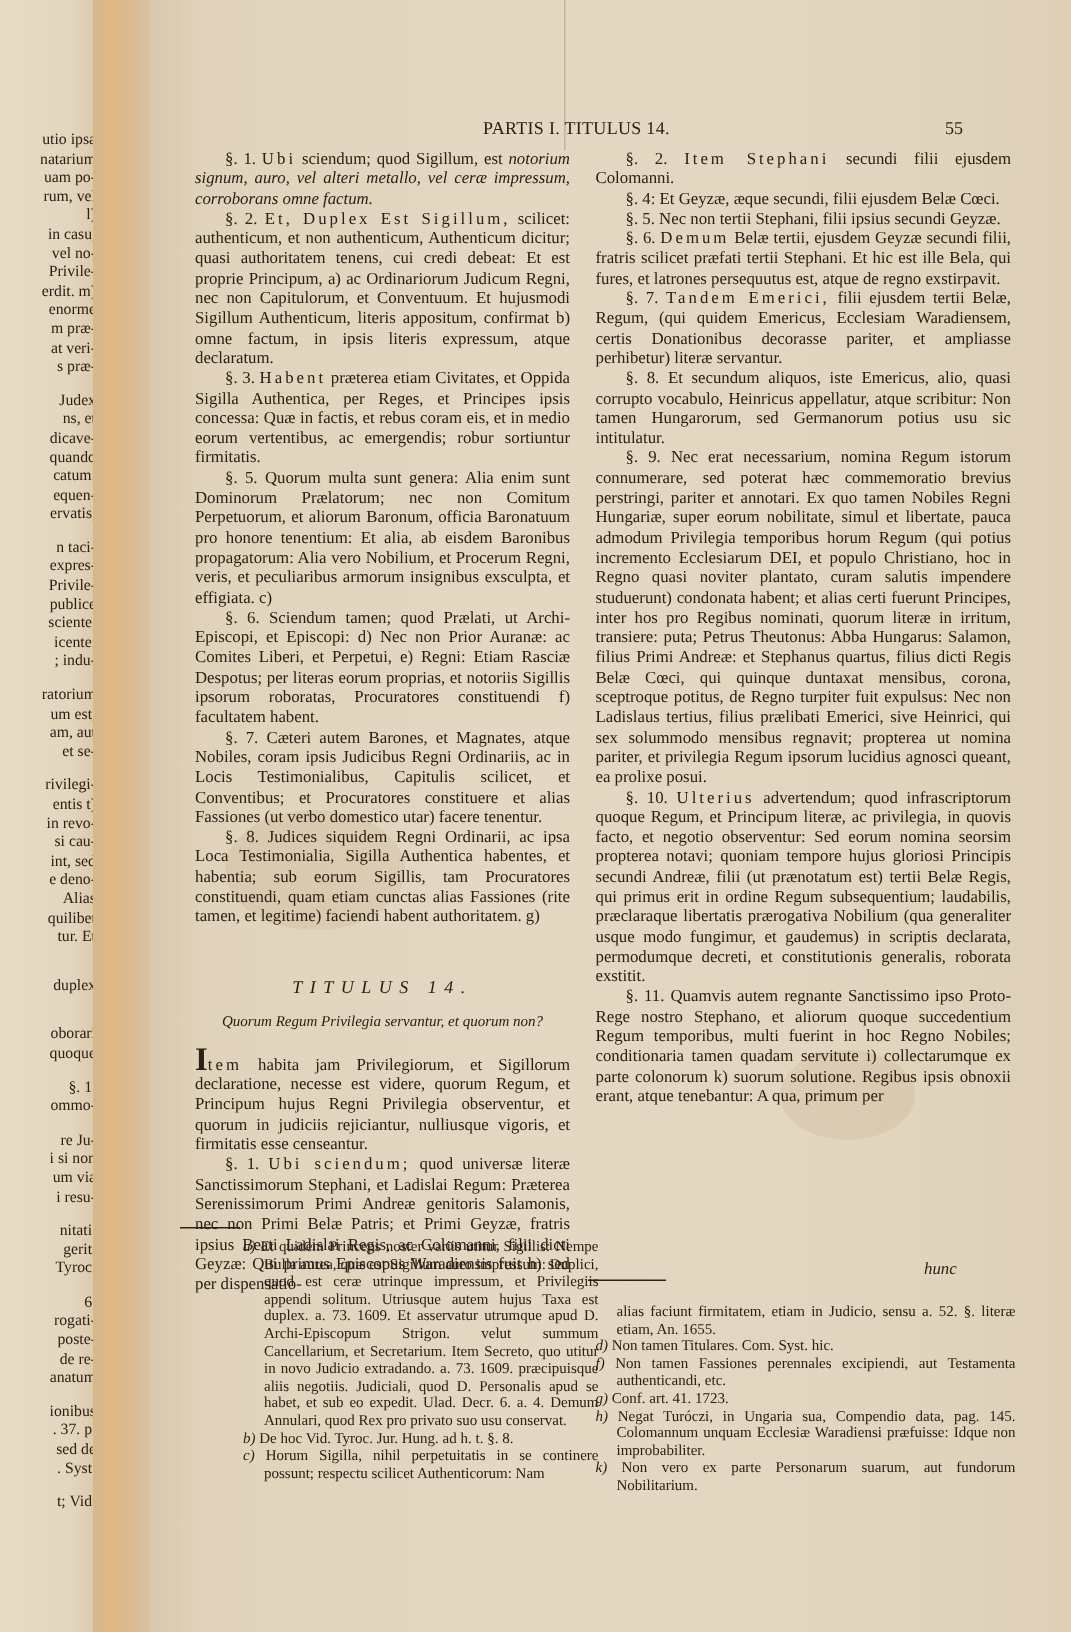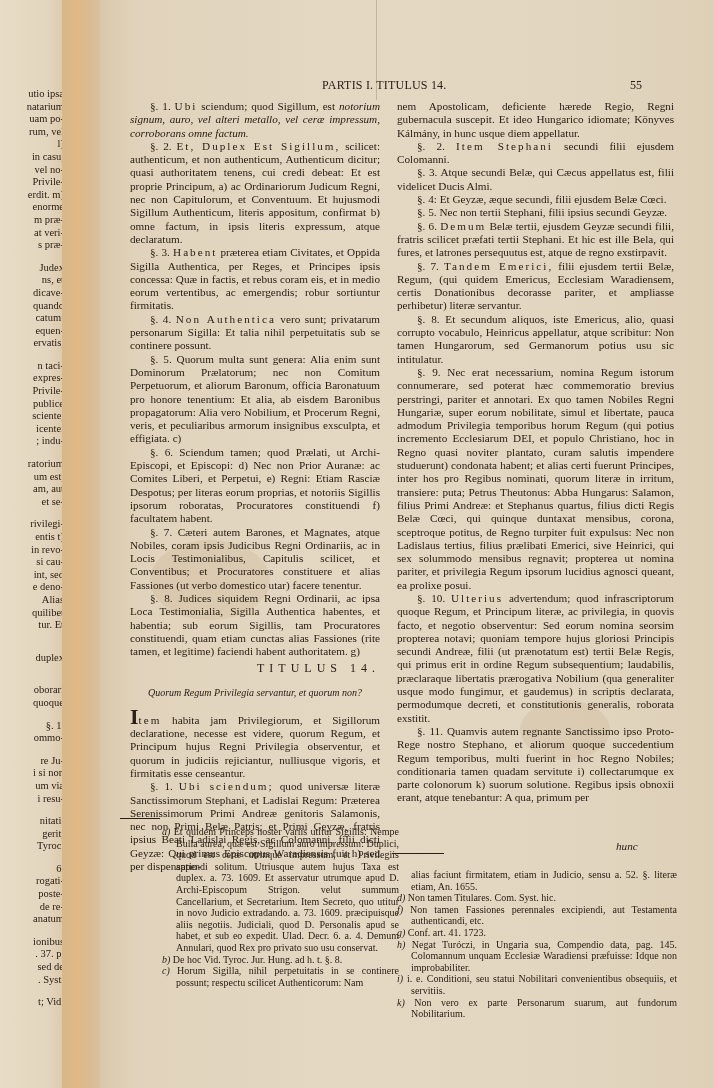--- a/index.html
+++ b/index.html
@@ -29,21 +29,21 @@
 
   .running-head { position: absolute; top: 78px; left: 322px; font-size: 12px; letter-spacing: 0.2px; }
   .page-number { position: absolute; top: 78px; left: 630px; font-size: 12px; }
 
   .col { position: absolute; font-size: 11.2px; line-height: 13.3px; text-align: justify; }
   .col-left { left: 130px; top: 100px; width: 250px; }
   .col-right { left: 397px; top: 100px; width: 277px; }
   .para { text-indent: 20px; margin: 0; }
   .sp { letter-spacing: 2px; }
   .em { font-style: italic; }
-  .titulus-heading { text-align: right; letter-spacing: 5px; font-size: 12px; margin: 4px 0 10px 0; }
+  .titulus-heading { text-align: center; letter-spacing: 5px; font-size: 12px; margin: 33px 0 10px 0; font-style: italic; }
   .titulus-sub { text-align: center; font-style: italic; font-size: 10px; margin: 0 0 10px 0; line-height: 14px; }
   .dropcap-para { margin: 0; text-indent: 0; }
   .dropcap { font-size: 22px; font-weight: bold; line-height: 14px; }
 
   .notes { position: absolute; font-size: 10px; line-height: 11.6px; text-align: justify; }
   .notes-left { left: 162px; top: 826px; width: 237px; }
   .notes-right { left: 397px; top: 869px; width: 280px; font-family: Liberation Serif, serif; }
   .note { margin: 0; padding-left: 14px; text-indent: -14px; }
   .note-cont { margin: 0; padding-left: 14px; }
   .rule-left { position: absolute; left: 120px; top: 818px; width: 40px; height: 1px; background: #2a2016; }
@@ -143,41 +143,38 @@
 <div class="stain" style="left:150px;top:540px;width:120px;height:80px;"></div>
 
 <div class="running-head">PARTIS I. TITULUS 14.</div>
 <div class="page-number">55</div>
 
 <div class="col col-left">
   <div id="left-paras">
       <p class="para"><span>§. 1. </span><span class="sp">Ubi</span><span> sciendum; quod Sigillum, est </span><span class="em">notorium signum, auro, vel alteri metallo, vel ceræ impressum, corroborans omne factum.</span></p>
       <p class="para"><span>§. 2. </span><span class="sp">Et, Duplex Est Sigillum,</span><span> scilicet: authenticum, et non authenticum, Authenticum dicitur; quasi authoritatem tenens, cui credi debeat: Et est proprie Principum, a) ac Ordinariorum Judicum Regni, nec non Capitulorum, et Conventuum. Et hujusmodi Sigillum Authenticum, literis appositum, confirmat b) omne factum, in ipsis literis expressum, atque declaratum.</span></p>
       <p class="para"><span>§. 3. </span><span class="sp">Habent</span><span> præterea etiam Civitates, et Oppida Sigilla Authentica, per Reges, et Principes ipsis concessa: Quæ in factis, et rebus coram eis, et in medio eorum vertentibus, ac emergendis; robur sortiuntur firmitatis.</span></p>
-      <p class="para"><span>§. 4. </span><span class="sp">Non Authentica</span><span> vero sunt; privatarum personarum Sigilla: Et talia nihil perpetuitatis sub se continere possunt.</span></p>
       <p class="para"><span>§. 5. </span><span>Quorum multa sunt genera: Alia enim sunt Dominorum Prælatorum; nec non Comitum Perpetuorum, et aliorum Baronum, officia Baronatuum pro honore tenentium: Et alia, ab eisdem Baronibus propagatorum: Alia vero Nobilium, et Procerum Regni, veris, et peculiaribus armorum insignibus exsculpta, et effigiata. c)</span></p>
       <p class="para"><span>§. 6. </span><span>Sciendum tamen; quod Prælati, ut Archi-Episcopi, et Episcopi: d) Nec non Prior Auranæ: ac Comites Liberi, et Perpetui, e) Regni: Etiam Rasciæ Despotus; per literas eorum proprias, et notoriis Sigillis ipsorum roboratas, Procuratores constituendi f) facultatem habent.</span></p>
       <p class="para"><span>§. 7. </span><span>Cæteri autem Barones, et Magnates, atque Nobiles, coram ipsis Judicibus Regni Ordinariis, ac in Locis Testimonialibus, Capitulis scilicet, et Conventibus; et Procuratores constituere et alias Fassiones (ut verbo domestico utar) facere tenentur.</span></p>
       <p class="para"><span>§. 8. </span><span>Judices siquidem Regni Ordinarii, ac ipsa Loca Testimonialia, Sigilla Authentica habentes, et habentia; sub eorum Sigillis, tam Procuratores constituendi, quam etiam cunctas alias Fassiones (rite tamen, et legitime) faciendi habent authoritatem. g)</span></p>
     </div>
   <div class="titulus-heading">TITULUS 14.</div>
   <div class="titulus-sub">Quorum Regum Privilegia servantur, et quorum non?</div>
   <p class="dropcap-para">
     <span class="dropcap">I</span><span class="sp">tem</span><span> habita jam Privilegiorum, et Sigillorum declaratione, necesse est videre, quorum Regum, et Principum hujus Regni Privilegia observentur, et quorum in judiciis rejiciantur, nulliusque vigoris, et firmitatis esse censeantur.</span>
   </p>
   <div id="left-after">
       <p class="para"><span>§. 1. </span><span class="sp">Ubi sciendum;</span><span> quod universæ literæ Sanctissimorum Stephani, et Ladislai Regum: Præterea Serenissimorum Primi Andreæ genitoris Salamonis, nec non Primi Belæ Patris; et Primi Geyzæ, fratris ipsius Beati Ladislai Regis, ac Colomanni, filii dicti Geyzæ: Qui primus Episcopus Waradiensis fuit h) sed per dispensatio-</span></p>
     </div>
 </div>
 
 <div class="col col-right">
   <div id="right-paras">
-      <p class="para" style="text-indent: 0px;"><span>nem Apostolicam, deficiente hærede Regio, Regni gubernacula suscepit. Et ideo Hungarico idiomate; Könyves Kálmány, in hunc usque diem appellatur.</span></p>
       <p class="para"><span>§. 2. </span><span class="sp">Item Stephani</span><span> secundi filii ejusdem Colomanni.</span></p>
-      <p class="para"><span>§. 3. </span><span>Atque secundi Belæ, qui Cæcus appellatus est, filii videlicet Ducis Almi.</span></p>
       <p class="para"><span>§. 4: </span><span>Et Geyzæ, æque secundi, filii ejusdem Belæ Cœci.</span></p>
       <p class="para"><span>§. 5. </span><span>Nec non tertii Stephani, filii ipsius secundi Geyzæ.</span></p>
       <p class="para"><span>§. 6. </span><span class="sp">Demum</span><span> Belæ tertii, ejusdem Geyzæ secundi filii, fratris scilicet præfati tertii Stephani. Et hic est ille Bela, qui fures, et latrones persequutus est, atque de regno exstirpavit.</span></p>
       <p class="para"><span>§. 7. </span><span class="sp">Tandem Emerici,</span><span> filii ejusdem tertii Belæ, Regum, (qui quidem Emericus, Ecclesiam Waradiensem, certis Donationibus decorasse pariter, et ampliasse perhibetur) literæ servantur.</span></p>
       <p class="para"><span>§. 8. </span><span>Et secundum aliquos, iste Emericus, alio, quasi corrupto vocabulo, Heinricus appellatur, atque scribitur: Non tamen Hungarorum, sed Germanorum potius usu sic intitulatur.</span></p>
       <p class="para"><span>§. 9. </span><span>Nec erat necessarium, nomina Regum istorum connumerare, sed poterat hæc commemoratio brevius perstringi, pariter et annotari. Ex quo tamen Nobiles Regni Hungariæ, super eorum nobilitate, simul et libertate, pauca admodum Privilegia temporibus horum Regum (qui potius incremento Ecclesiarum DEI, et populo Christiano, hoc in Regno quasi noviter plantato, curam salutis impendere studuerunt) condonata habent; et alias certi fuerunt Principes, inter hos pro Regibus nominati, quorum literæ in irritum, transiere: puta; Petrus Theutonus: Abba Hungarus: Salamon, filius Primi Andreæ: et Stephanus quartus, filius dicti Regis Belæ Cœci, qui quinque duntaxat mensibus, corona, sceptroque potitus, de Regno turpiter fuit expulsus: Nec non Ladislaus tertius, filius prælibati Emerici, sive Heinrici, qui sex solummodo mensibus regnavit; propterea ut nomina pariter, et privilegia Regum ipsorum lucidius agnosci queant, ea prolixe posui.</span></p>
       <p class="para"><span>§. 10. </span><span class="sp">Ulterius</span><span> advertendum; quod infrascriptorum quoque Regum, et Principum literæ, ac privilegia, in quovis facto, et negotio observentur: Sed eorum nomina seorsim propterea notavi; quoniam tempore hujus gloriosi Principis secundi Andreæ, filii (ut prænotatum est) tertii Belæ Regis, qui primus erit in ordine Regum subsequentium; laudabilis, præclaraque libertatis prærogativa Nobilium (qua generaliter usque modo fungimur, et gaudemus) in scriptis declarata, permodumque decreti, et constitutionis generalis, roborata exstitit.</span></p>
       <p class="para"><span>§. 11. </span><span>Quamvis autem regnante Sanctissimo ipso Proto-Rege nostro Stephano, et aliorum quoque succedentium Regum temporibus, multi fuerint in hoc Regno Nobiles; conditionaria tamen quadam servitute i) collectarumque ex parte colonorum k) suorum solutione. Regibus ipsis obnoxii erant, atque tenebantur: A qua, primum per</span></p>
     </div>
 </div>
@@ -189,15 +186,14 @@
     <p class="note"><span class="em">a) </span><span>Et quidem Princeps noster variis utitur Sigillis: Nempe Bulla aurea, quæ est Sigillum auro impressum: Duplici, quod est ceræ utrinque impressum, et Privilegiis appendi solitum. Utriusque autem hujus Taxa est duplex. a. 73. 1609. Et asservatur utrumque apud D. Archi-Episcopum Strigon. velut summum Cancellarium, et Secretarium. Item Secreto, quo utitur in novo Judicio extradando. a. 73. 1609. præcipuisque aliis negotiis. Judiciali, quod D. Personalis apud se habet, et sub eo expedit. Ulad. Decr. 6. a. 4. Demum Annulari, quod Rex pro privato suo usu conservat.</span></p>
     <p class="note"><span class="em">b) </span><span>De hoc Vid. Tyroc. Jur. Hung. ad h. t. §. 8.</span></p>
     <p class="note"><span class="em">c) </span><span>Horum Sigilla, nihil perpetuitatis in se continere possunt; respectu scilicet Authenticorum: Nam</span></p>
   </div>
 <div class="notes notes-right" id="notes-right">
     <p class="note-cont"><span>alias faciunt firmitatem, etiam in Judicio, sensu a. 52. §. literæ etiam, An. 1655.</span></p>
     <p class="note"><span class="em">d) </span><span>Non tamen Titulares. Com. Syst. hic.</span></p>
     <p class="note"><span class="em">f) </span><span>Non tamen Fassiones perennales excipiendi, aut Testamenta authenticandi, etc.</span></p>
     <p class="note"><span class="em">g) </span><span>Conf. art. 41. 1723.</span></p>
     <p class="note"><span class="em">h) </span><span>Negat Turóczi, in Ungaria sua, Compendio data, pag. 145. Colomannum unquam Ecclesiæ Waradiensi præfuisse: Idque non improbabiliter.</span></p>
-    <p class="note"><span class="em">i) </span><span>i. e. Conditioni, seu statui Nobilitari convenientibus obsequiis, et servitiis.</span></p>
     <p class="note"><span class="em">k) </span><span>Non vero ex parte Personarum suarum, aut fundorum Nobilitarium.</span></p>
   </div>
 
 </body></html>

